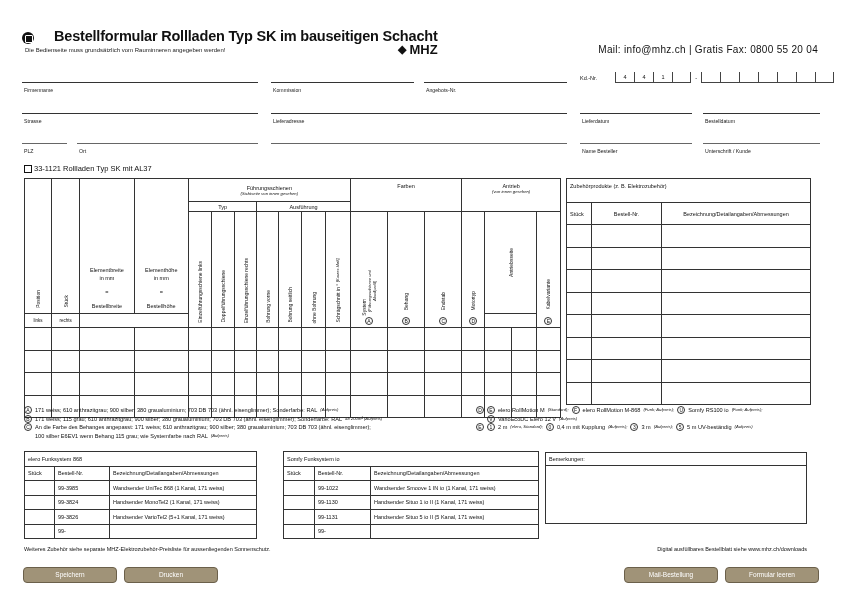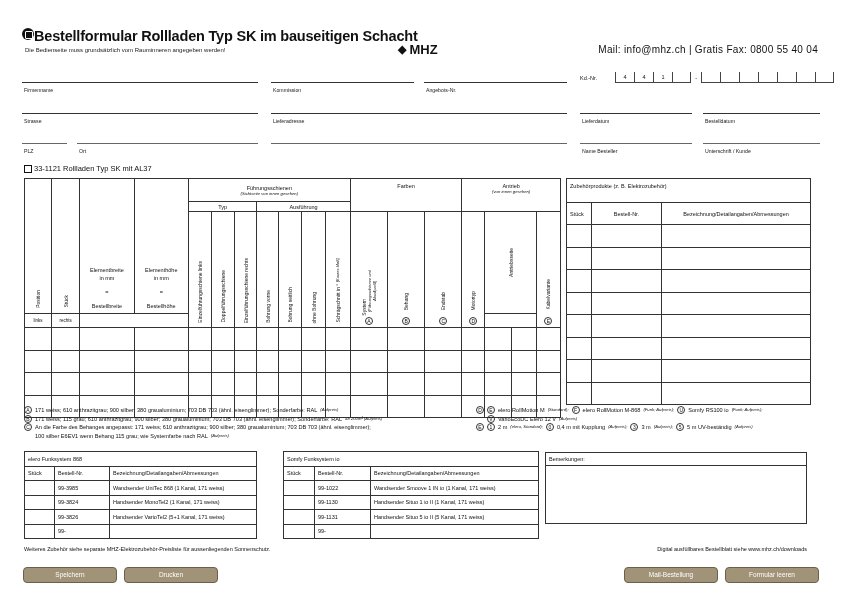--- a/index.html
+++ b/index.html
@@ -1,19 +1,19 @@
 <!DOCTYPE html>
 <html><head>
 <meta charset="utf-8">
 <style>
   *{box-sizing:border-box;margin:0;padding:0;}
   html,body{width:842px;height:595px;background:#fff;overflow:hidden;}
   body{position:relative;font-family:"Liberation Sans",sans-serif;color:#111;}
   .abs{position:absolute;}
-  .title{left:22px;top:28px;font-size:14.5px;font-weight:bold;letter-spacing:-0.2px;display:flex;align-items:flex-start;gap:0;}
+  .title{left:22px;top:28px;font-size:14.5px;font-weight:bold;letter-spacing:-0.2px;display:flex;align-items:flex-end;gap:20px;}
   .title-icon{width:12px;height:12px;border-radius:50%;background:#111;position:relative;display:inline-block;}
   .title-icon::after{content:"";position:absolute;left:3px;top:3px;width:6px;height:6px;border:1px solid #fff;border-radius:1px;}
   .subtitle{left:25px;top:47px;font-size:6px;color:#222;}
   .logo{left:398px;top:42px;font-size:13px;font-weight:bold;display:flex;align-items:center;gap:3px;}
   .contact{right:24px;top:44px;font-size:10px;letter-spacing:0.3px;}
   .label{font-size:5.2px;color:#222;}
   .line{border-bottom:1px solid #333;height:1px;}
   .line.grey{border-bottom:1px solid #666;}
   .kdbox{left:580px;top:72px;display:flex;align-items:flex-end;font-size:5.5px;}
   .kdcell{width:19px;height:11px;border-left:1px solid #444;border-bottom:1px solid #444;text-align:center;font-size:5.5px;line-height:11px;}
@@ -37,21 +37,21 @@
 
 <div class="abs title">
   <span class="title-icon"></span>
   <span>Bestellformular Rollladen Typ SK im bauseitigen Schacht</span>
 </div>
 <div class="abs subtitle">Die Bedienseite muss grundsätzlich vom Rauminneren angegeben werden!</div>
 <div class="abs logo">
   <span style="font-size:11px;">◆</span>
   <span>MHZ</span>
 </div>
-<div class="abs contact">Mail: info@mhz.ch | Gratis Fax: 0800 55 40 04</div>
+<div class="abs contact">Mail: info@mhz.ch | Gratis Fax: 0800 55 20 04</div>
 
 <div class="abs kdbox">
   <span style="margin-right:18px;margin-bottom:2px;">Kd.-Nr.</span>
   <div id="kdcells" style="display:flex;align-items:flex-end;">
       <span class="kdcell">4</span>
       <span class="kdcell">4</span>
       <span class="kdcell">1</span>
       <span class="kdcell last"></span>
       <span style="margin: 0px 4px 2px;">-</span>
       <span class="kdcell"></span>

